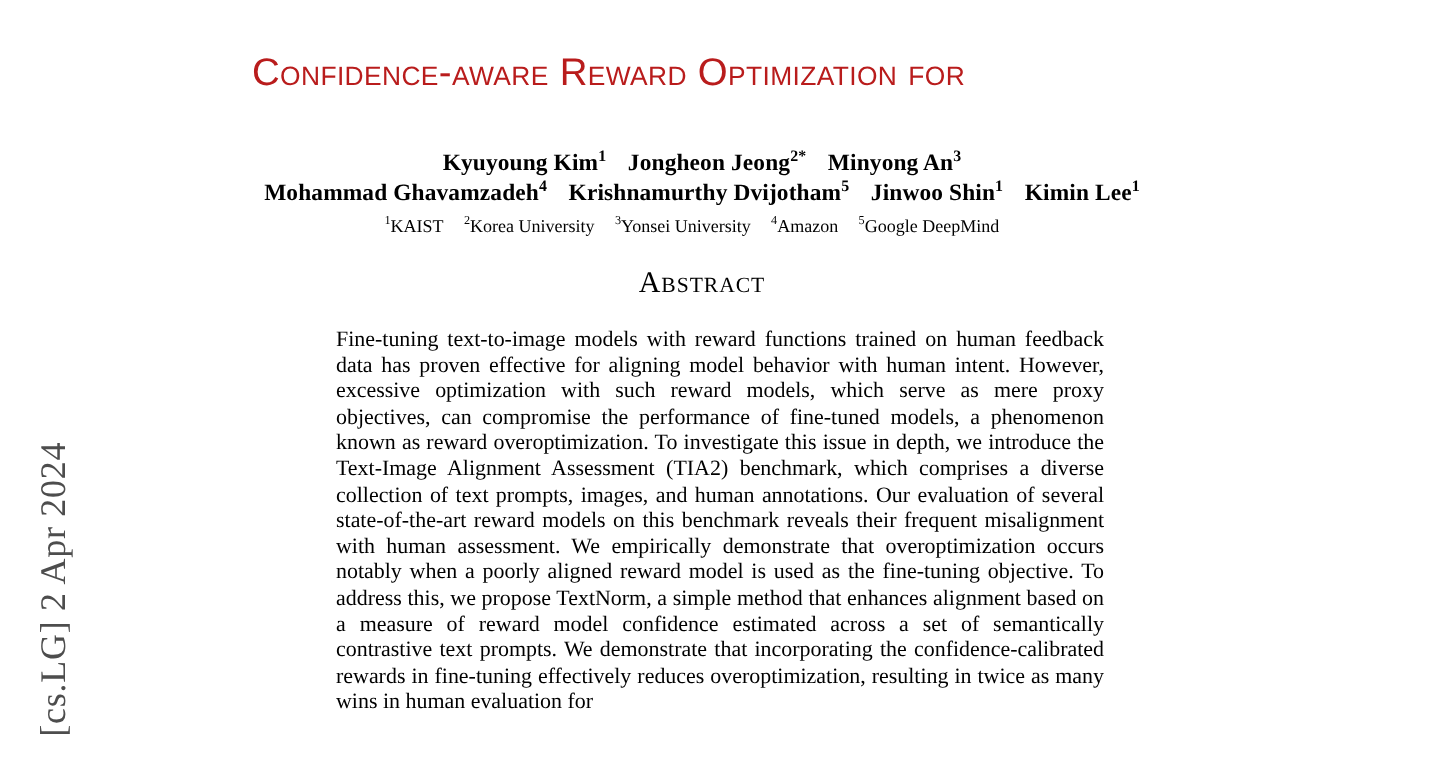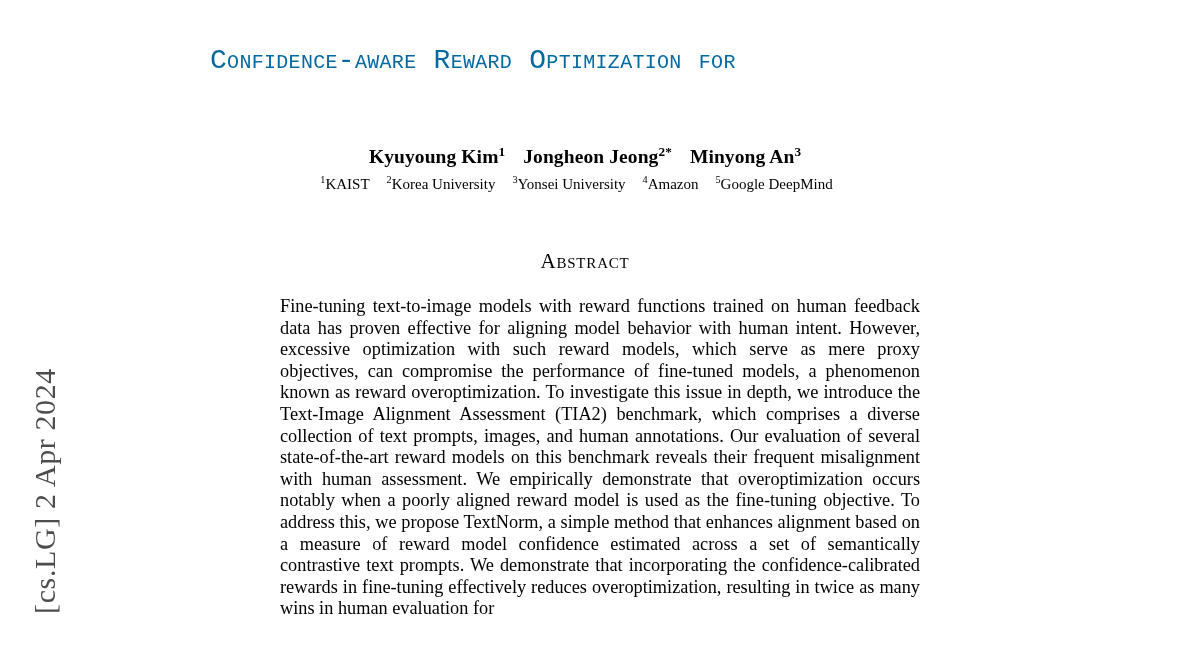--- a/index.html
+++ b/index.html
@@ -47,35 +47,35 @@
   }
 
   .content {
     position: absolute;
     left: 210px;
     top: 40px;
     width: 760px;
   }
 
   .title {
-    font-family: Liberation Mono, monospace;
-    font-size: 28px;
+    font-family: Liberation Sans, sans-serif;
+    font-size: 32px;
     line-height: 41px;
     font-variant: small-caps;
     letter-spacing: 0.3px;
-    color: #0369a1;
+    color: #b91c1c;
     margin: 0;
     font-weight: normal;
   }
   .title .line {
     display: block;
   }
 
   .authors {
-    margin-top: 63px;
+    margin-top: 43px;
     text-align: center;
     width: 750px;
   }
   .author-line {
     font-family: "Liberation Serif", serif;
     font-weight: bold;
     font-size: 19.5px;
     line-height: 25px;
     letter-spacing: 0.1px;
   }
@@ -92,24 +92,24 @@
   .affil-line .aff {
     margin-right: 17px;
   }
   sup {
     font-size: 0.68em;
     vertical-align: super;
     line-height: 0;
   }
 
   .abstract-heading {
-    margin-top: 52px;
+    margin-top: 20px;
     text-align: center;
     font-variant: small-caps;
-    font-size: 21px;
+    font-size: 25px;
     letter-spacing: 0.8px;
     width: 750px;
   }
 
   .abstract-body {
     margin: 22px 0 0 70px;
     width: 640px;
     text-align: justify;
     font-size: 18.3px;
     line-height: 21.6px;
@@ -131,20 +131,23 @@
   <div class="content">
 
     <h1 class="title">
       <span class="line">Confidence-aware Reward Optimization for</span>
     </h1>
 
     <div class="authors">
       <div class="author-line">
         <span>Kyuyoung Kim</span><sup>1</sup><span class="sep"></span><span>Jongheon Jeong</span><sup>2*</sup><span class="sep"></span><span>Minyong An</span><sup>3</sup>
       </div>
+      <div class="author-line">
+        <span>Mohammad Ghavamzadeh</span><sup>4</sup><span class="sep"></span><span>Krishnamurthy Dvijotham</span><sup>5</sup><span class="sep"></span><span>Jinwoo Shin</span><sup>1</sup><span class="sep"></span><span>Kimin Lee</span><sup>1</sup>
+      </div>
       <div class="affil-line">
         <span class="aff"><sup>1</sup><span>KAIST</span></span><span class="aff"><sup>2</sup><span>Korea University</span></span><span class="aff"><sup>3</sup><span>Yonsei University</span></span><span class="aff"><sup>4</sup><span>Amazon</span></span><span class="aff"><sup>5</sup><span>Google DeepMind</span></span>
       </div>
     </div>
 
     <div class="abstract-heading">Abstract</div>
 
     <div class="abstract-body">
       <p>Fine-tuning text-to-image models with reward functions trained on human feedback data has proven effective for aligning model behavior with human intent. However, excessive optimization with such reward models, which serve as mere proxy objectives, can compromise the performance of fine-tuned models, a phenomenon known as reward overoptimization. To investigate this issue in depth, we introduce the Text-Image Alignment Assessment (TIA2) benchmark, which comprises a diverse collection of text prompts, images, and human annotations. Our evaluation of several state-of-the-art reward models on this benchmark reveals their frequent misalignment with human assessment. We empirically demonstrate that overoptimization occurs notably when a poorly aligned reward model is used as the fine-tuning objective. To address this, we propose TextNorm, a simple method that enhances alignment based on a measure of reward model confidence estimated across a set of semantically contrastive text prompts. We demonstrate that incorporating the confidence-calibrated rewards in fine-tuning effectively reduces overoptimization, resulting in twice as many wins in human evaluation for</p>
     </div>

